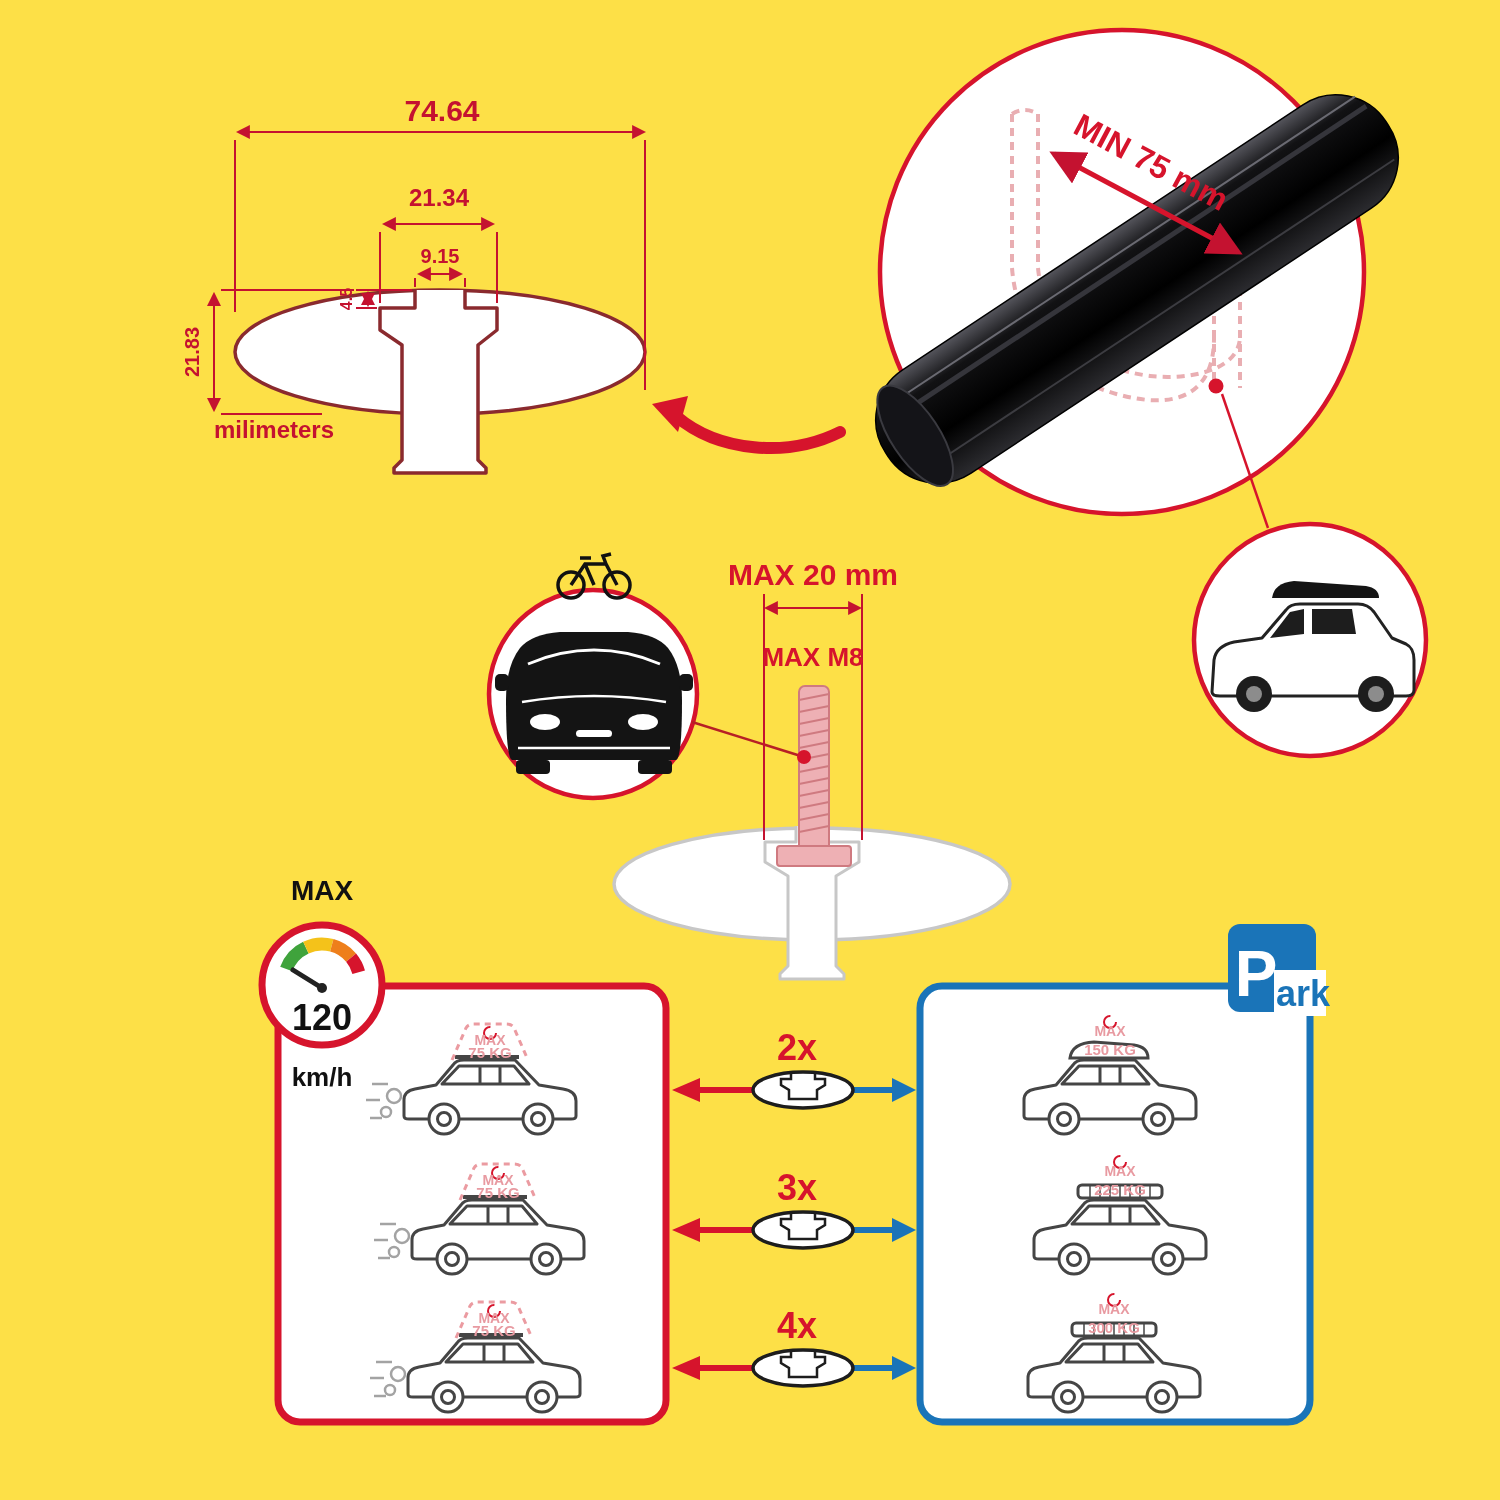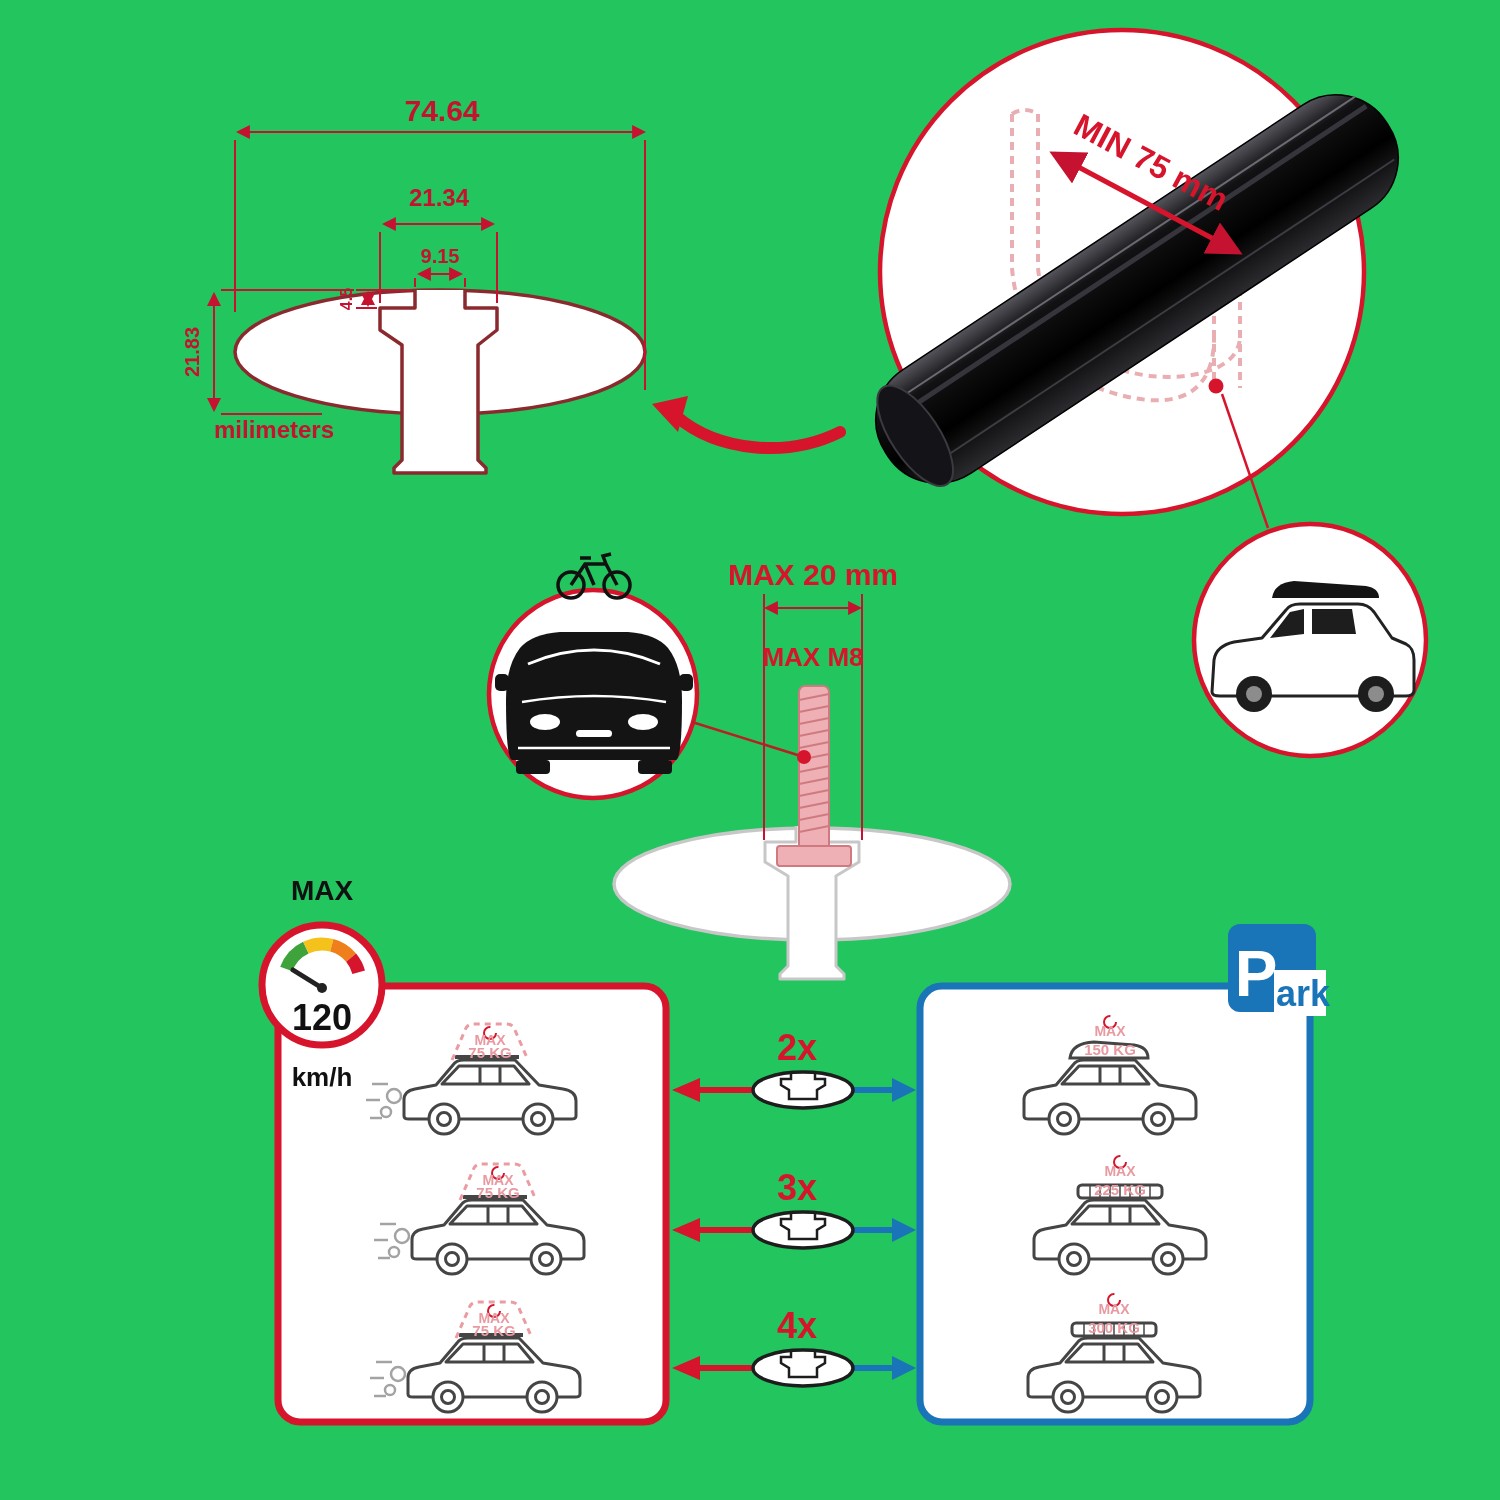--- a/index.html
+++ b/index.html
@@ -1,16 +1,16 @@
 <!DOCTYPE html>
 <html><head>
 <meta charset="utf-8">
 <style>
   html,body{margin:0;padding:0;background:#fff;}
-  #canvas{position:relative;width:1500px;height:1500px;background:#22c55e;overflow:hidden;
+  #canvas{position:relative;width:1500px;height:1500px;background:#fde047;overflow:hidden;
           font-family:"Liberation Sans","DejaVu Sans",sans-serif;}
   svg{position:absolute;top:0;left:0;}
   text{font-family:"Liberation Sans","DejaVu Sans",sans-serif;}
   .dim{fill:#c41230;font-weight:bold;text-anchor:middle;}
   .bigred{fill:#d6142c;font-weight:bold;text-anchor:middle;}
   .blk{fill:#111;font-weight:bold;text-anchor:middle;}
   .pink{fill:#e89aa1;font-weight:bold;text-anchor:middle;}
 </style>
 </head>
 <body>

